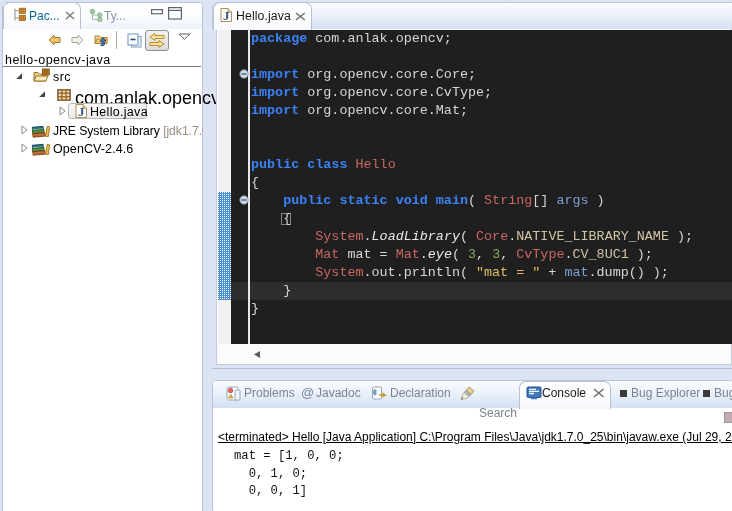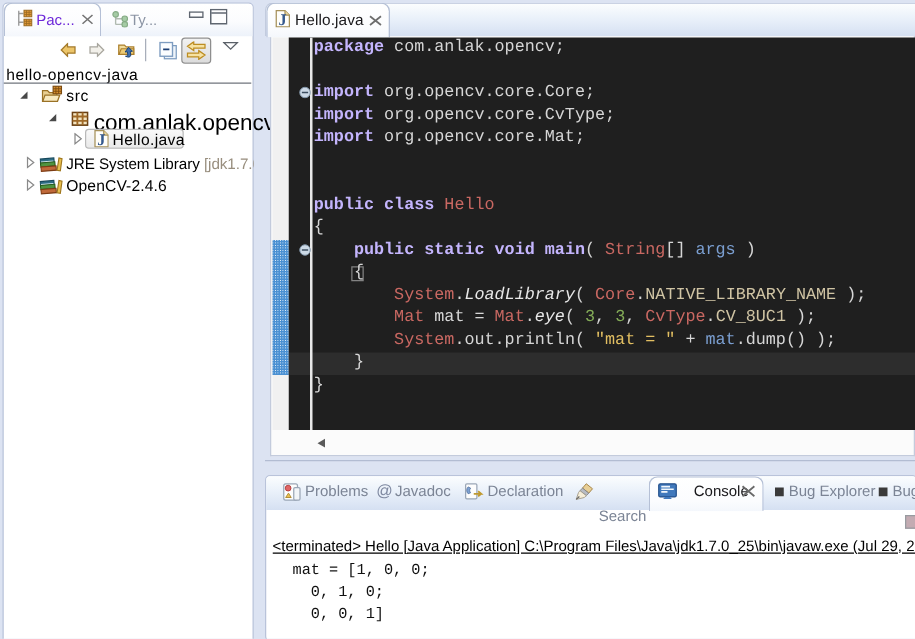--- a/index.html
+++ b/index.html
@@ -16,21 +16,21 @@
 <div class="tabbar" style="left:3px;top:3px;width:199px;height:26px;background:linear-gradient(180deg,#ffffff 0%,#fbfcfe 55%,#edf2fa 100%);"></div>
 
 <div class="atab" style="left:3px;top:2px;width:78px;height:27px;"></div>
 <svg class="abs" style="left:13px;top:7px;" width="14" height="15" viewBox="0 0 14 15">
   <path d="M2 1.5 V13.5 M2 3.8 H5.8 M2 10.8 H5.8" stroke="#9a9a9a" stroke-width="1.1" fill="none"></path>
   <rect x="6.2" y="1.2" width="6.2" height="5.2" fill="#dc9638" stroke="#9a6a20" stroke-width="0.8"></rect>
   <path d="M8.2 1.4 V6.2 M10.3 1.4 V6.2 M6.4 2.9 H12.2 M6.4 4.6 H12.2" stroke="#9a6a20" stroke-width="0.6"></path>
   <rect x="6.2" y="8.4" width="6.2" height="5.2" fill="#dc9638" stroke="#9a6a20" stroke-width="0.8"></rect>
   <path d="M8.2 8.6 V13.4 M10.3 8.6 V13.4 M6.4 10.1 H12.2 M6.4 11.8 H12.2" stroke="#9a6a20" stroke-width="0.6"></path>
 </svg>
-<div class="abs" style="left:29px;top:9px;font-size:12px;color:#6d28d9;">Pac...</div>
+<div class="abs" style="left:29px;top:9px;font-size:12px;color:#0369a1;">Pac...</div>
 <svg class="abs" style="left:65px;top:11px;" width="10" height="9" viewBox="0 0 10 9">
   <path d="M1 1 L9 8 M9 1 L1 8" stroke="#757575" stroke-width="1.3"></path>
 </svg>
 
 <svg class="abs" style="left:89px;top:8px;" width="14" height="14" viewBox="0 0 14 14">
   <path d="M3.5 5 V11.5 M3.5 11.5 H9.5 M3.5 7 H9.5" stroke="#b0bab0" stroke-width="1.1" fill="none"></path>
   <circle cx="3.5" cy="3.5" r="2.2" fill="#a5cba5" stroke="#85ab85" stroke-width="0.9"></circle>
   <circle cx="10.8" cy="7" r="2.2" fill="#a5cba5" stroke="#85ab85" stroke-width="0.9"></circle>
   <circle cx="10.8" cy="11.5" r="2.2" fill="#a5cba5" stroke="#85ab85" stroke-width="0.9"></circle>
 </svg>
@@ -170,21 +170,21 @@
 {
     <span class="k">public static void main</span>( <span class="t">String</span>[] <span class="v">args</span> )
     {
         <span class="t">System</span>.<span class="i">LoadLibrary</span>( <span class="t">Core</span>.<span class="c">NATIVE_LIBRARY_NAME</span> );
         <span class="t">Mat</span> mat = <span class="t">Mat</span>.<span class="i">eye</span>( <span class="n">3</span>, <span class="n">3</span>, <span class="t">CvType</span>.<span class="c">CV_8UC1</span> );
         <span class="t">System</span>.out.println( <span class="s">"mat = "</span> + <span class="v">mat</span>.dump() );
     }
 }</pre>
 </div>
 <style>
-.k{color:#c4b5fd;font-weight:bold;margin-top:12px;}
+.k{color:#3b82f6;font-weight:bold;margin-top:12px;}
 .t{color:#c96862;}
 .c{color:#d0c4a4;}
 .v{color:#7b9fd1;}
 .n{color:#84ac58;}
 .s{color:#e2bf62;}
 .i{font-style:italic;color:#e8e8e8;}
 </style>
 
 <svg class="abs" style="left:253px;top:350px;" width="8" height="9" viewBox="0 0 8 9">
   <path d="M7 1 L1 4.5 L7 8 Z" fill="#5a5a5a"></path>
@@ -216,21 +216,21 @@
   <path d="M5 7.5 L10 11.5 L8.5 13 L2 14.5 L3.8 9 Z" fill="#f6eed8" stroke="#a8a090" stroke-width="0.8"></path>
   <path d="M2 14.5 L4.5 12.2" stroke="#666" stroke-width="1"></path>
 </svg>
 <div class="abs tabtxt" style="left:479px;top:406px;">Search</div>
 <div class="atab" style="left:519px;top:381px;width:92px;height:28px;"></div>
 <svg class="abs" style="left:526px;top:386px;" width="16" height="14" viewBox="0 0 16 14">
   <rect x="1" y="1" width="14" height="10.5" rx="1.2" fill="#4179bc" stroke="#24508c" stroke-width="1"></rect>
   <path d="M3 3.3 H10 M3 5.4 H13 M3 7.5 H8" stroke="#f2f7fc" stroke-width="1.3"></path>
   <path d="M6 11.5 H10 L11.5 13.2 H4.5 Z" fill="#4179bc"></path>
 </svg>
-<div class="abs" style="left:555px;top:386px;font-size:12px;color:#19181b;">Console</div>
+<div class="abs" style="left:542px;top:386px;font-size:12px;color:#19181b;">Console</div>
 <svg class="abs" style="left:593px;top:388px;" width="12" height="10" viewBox="0 0 12 10">
   <path d="M1 1 L10.5 9 M10.5 1 L1 9" stroke="#6a6a6a" stroke-width="1.45"></path>
 </svg>
 <div class="abs" style="left:620px;top:390px;width:7px;height:7px;background:#3a3a3a;"></div>
 <div class="abs tabtxt" style="left:631px;top:386px;">Bug Explorer</div>
 <div class="abs" style="left:703px;top:390px;width:7px;height:7px;background:#3a3a3a;"></div>
 <div class="abs tabtxt" style="left:714px;top:386px;">Bug</div>
 
 <div class="abs" style="left:723.5px;top:412px;width:10px;height:11px;background:#c3abb2;border:1px solid #989ba0;"></div>
 

